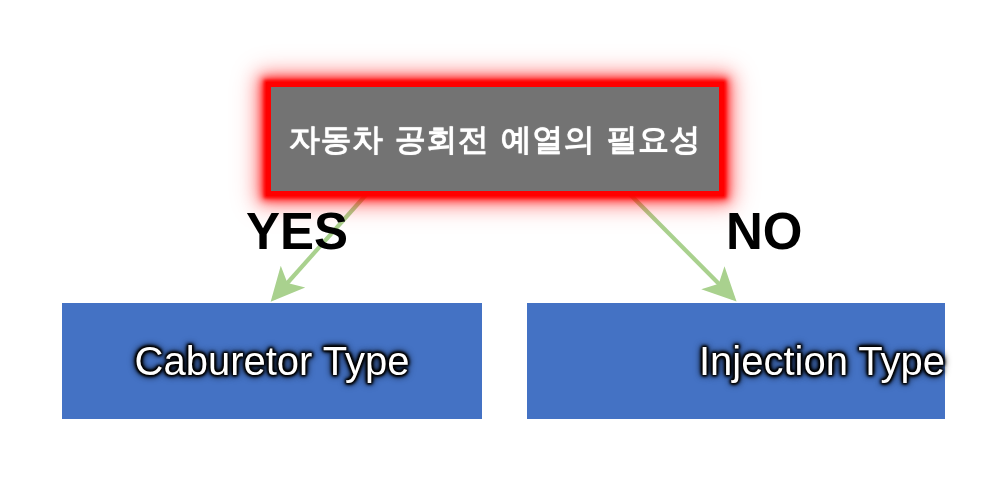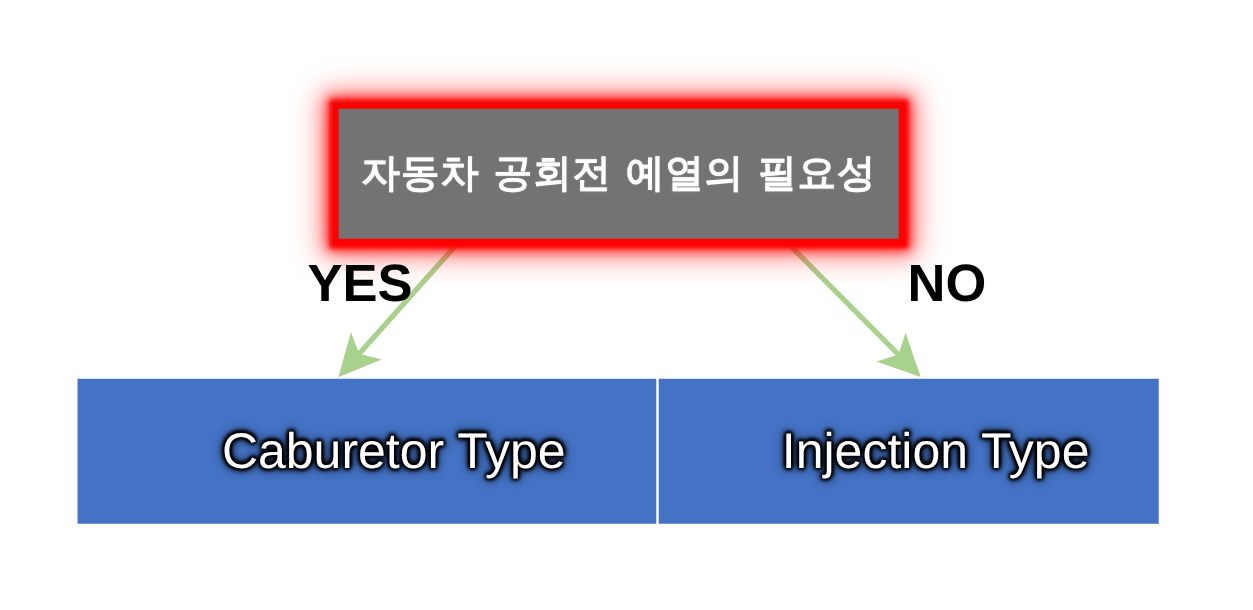--- a/index.html
+++ b/index.html
@@ -66,42 +66,41 @@
     z-index: 3;
     pointer-events: none;
   }
 
   
   .branch-label {
     position: absolute;
     color: #000000;
     font-family: "Liberation Sans", sans-serif;
     font-weight: bold;
-    font-size: 42px;
+    font-size: 51px;
     line-height: 1;
     letter-spacing: 0px;
     z-index: 6;
   }
   .branch-label.yes { left: 246px; top: 206px; }
   .branch-label.no  { left: 688px; top: 206px; margin-left: 38px; }
 
   
   .outcome-node {
     position: absolute;
     top: 303px;
     height: 116px;
     background: #4472C4;
     display: flex;
     align-items: center;
     justify-content: center;
     z-index: 4;
-    padding-left: 43px;
   }
   .outcome-node.left  { left: 62px;  width: 420px; }
-  .outcome-node.right { left: 527px; width: 357px; }
+  .outcome-node.right { left: 527px; width: 418px; justify-content: flex-end; }
 
   .outcome-label {
     color: #ffffff;
     font-family: "Liberation Sans", sans-serif;
     font-size: 40px;
     font-weight: normal;
     line-height: 1;
     white-space: nowrap;
     text-shadow:
        0 0 2px #000,  0 0 4px #000,

